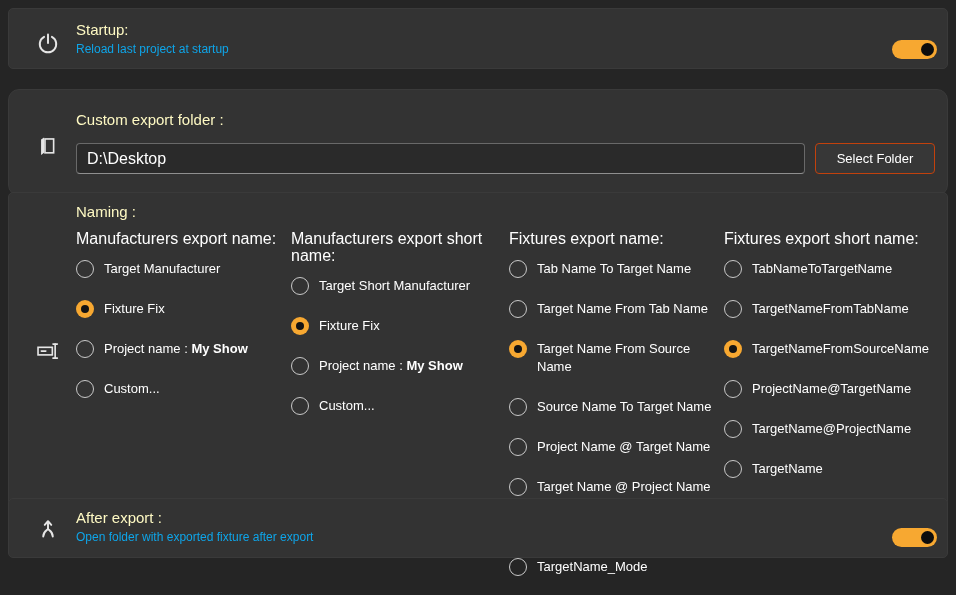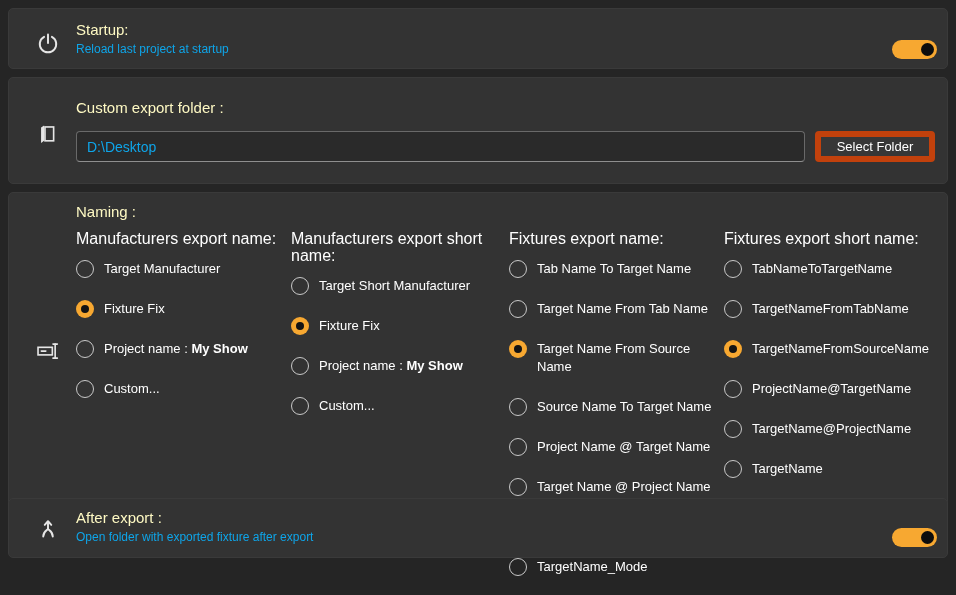--- a/index.html
+++ b/index.html
@@ -14,21 +14,21 @@
   .page { position: relative; width: 956px; height: 595px; }
 
   .card {
     position: absolute;
     left: 8px; width: 940px;
     background: #333333;
     border: 1px solid #3a3a3a;
     border-radius: 5px;
   }
   #card-startup { top: 8px;   height: 61px;  }
-  #card-export  { top: 77px;  height: 107px; }
+  #card-export  { top: 89px;  height: 107px; border-radius: 11px; }
   #card-naming  { top: 192px; height: 326px; }
   #card-after   { top: 498px; height: 60px;  }
 
   .section-icon {
     position: absolute; left: 26px;
     width: 26px; height: 26px;
     color: #e6e6e6;
   }
   .section-icon svg { width: 100%; height: 100%; display: block; }
 
@@ -63,30 +63,30 @@
   .folder-row {
     position: absolute; left: 67px; right: 12px; top: 53px;
     display: flex; gap: 10px; height: 31px;
   }
   .path-input {
     flex: 1;
     background: #2a2a2a;
     border: 1px solid #696969;
     border-bottom-color: #8f8f8f;
     border-radius: 4px;
-    color: #0ea5e9;
+    color: #ffffff;
     font-family: inherit;
-    font-size: 14px;
+    font-size: 16px;
     padding: 0 10px;
     outline: none;
   }
   .select-folder-btn {
     width: 120px;
     background: #373737;
-    border: 6px solid #c2410c;
+    border: 1px solid #c2410c;
     border-radius: 4px;
     color: #ffffff;
     font-family: inherit;
     font-size: 13px;
     cursor: pointer;
   }
 
   
   #card-naming .sec-title { position: absolute; left: 67px; top: 10px; }
   #card-naming .section-icon { top: 145px; }

